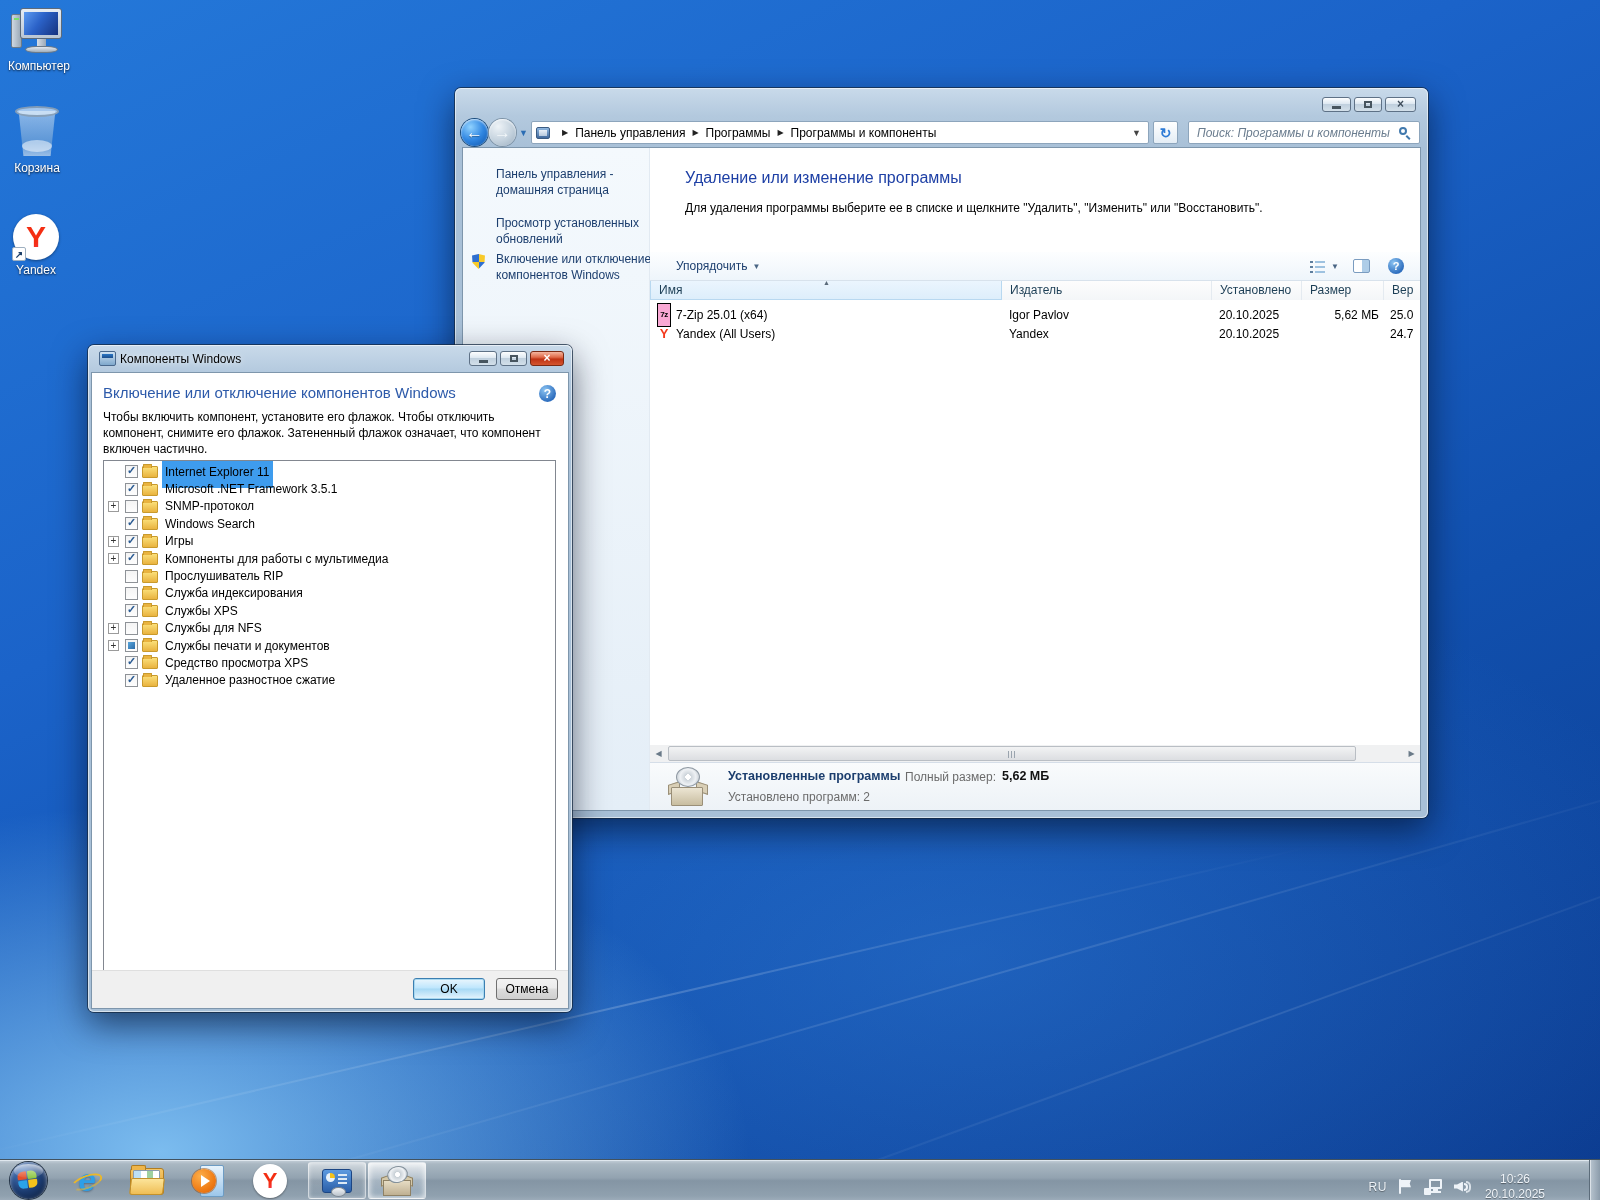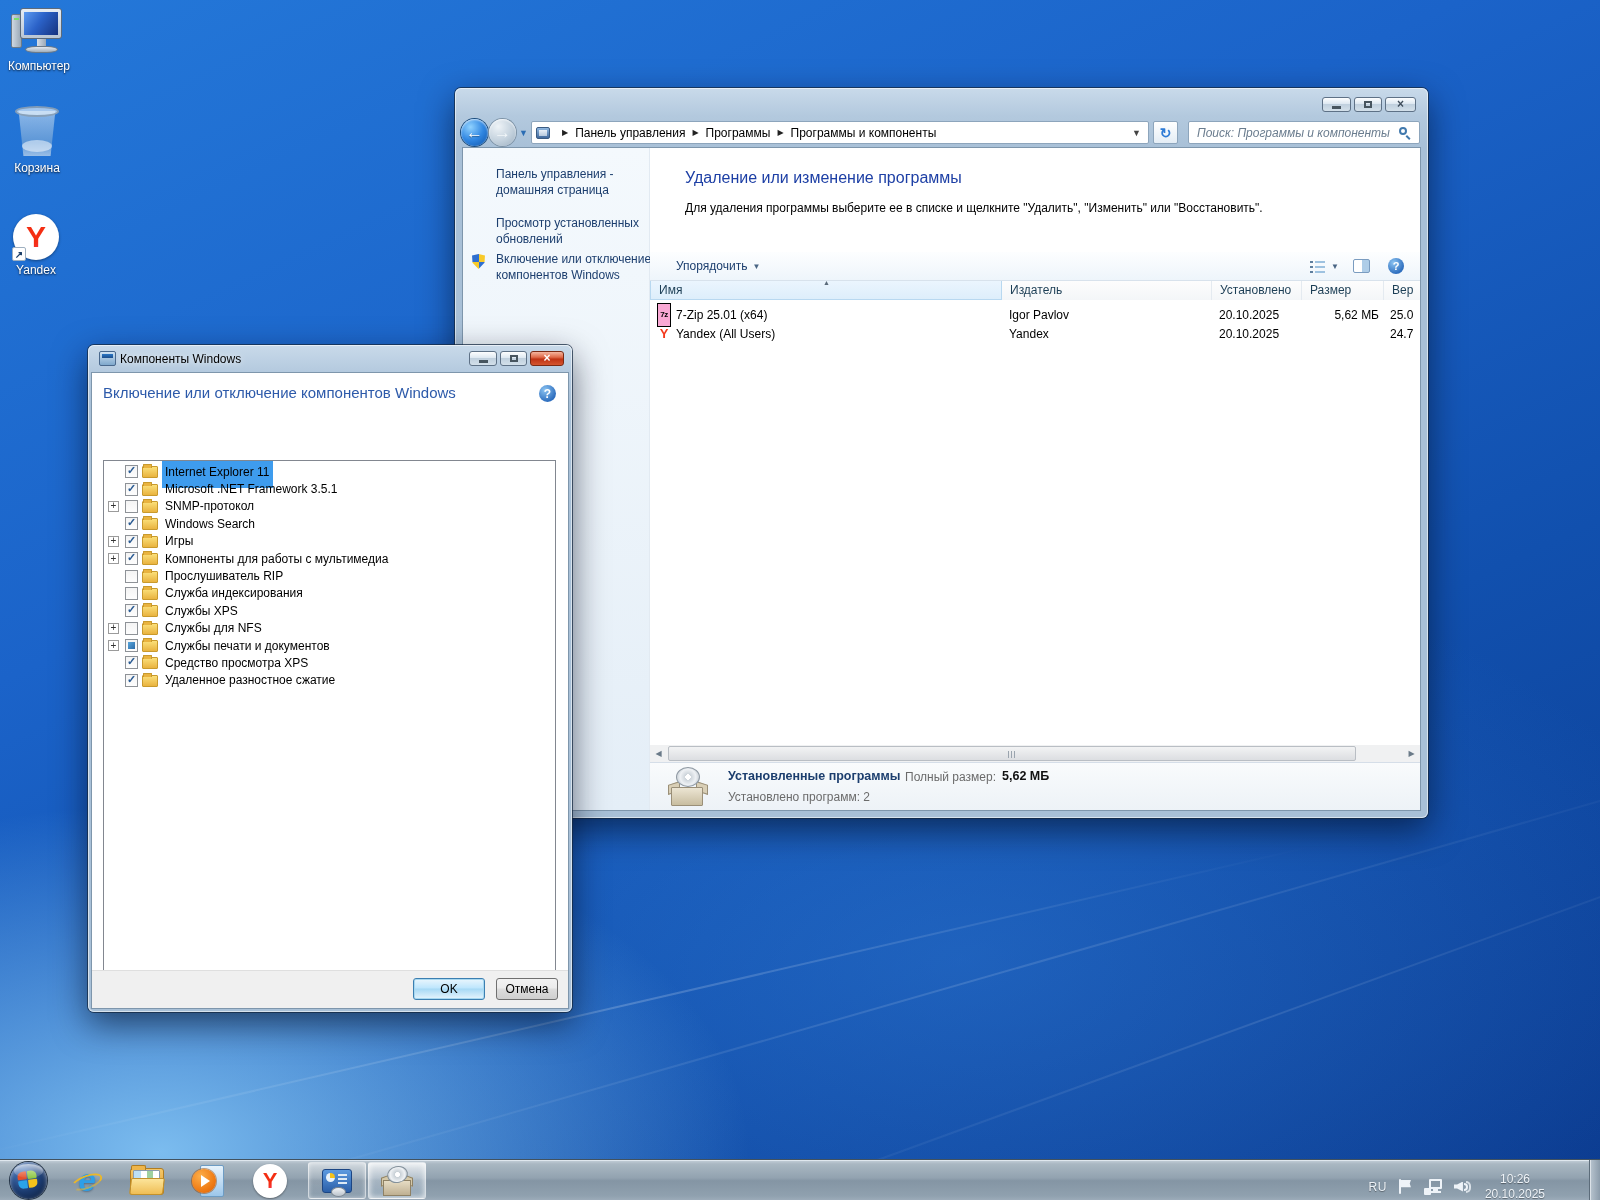--- a/index.html
+++ b/index.html
@@ -347,20 +347,25 @@
     <div class="capbtn" style="width:27px">
         <div class="box"></div>
       </div>
     <div class="capbtn close-red" style="width:34px">
         <span class="xglyph">×</span>
       </div>
   </div>
   <div class="content">
     <div class="fh1">Включение или отключение компонентов Windows</div>
     <div class="fhelp">?</div>
+    <div class="fdesc" id="fdesc">
+        <div>Чтобы включить компонент, установите его флажок. Чтобы отключить</div>
+        <div>компонент, снимите его флажок. Затененный флажок означает, что компонент</div>
+        <div>включен частично.</div>
+      </div>
     <div class="flist" id="features-list">
         <div class="frow">
           <span class="exp hidden">+</span>
           <span class="cb">
             <span class="chk">✓</span>
           </span>
           <span class="folder"></span>
           <span class="flabel sel">Internet Explorer 11</span>
         </div>
         <div class="frow">

